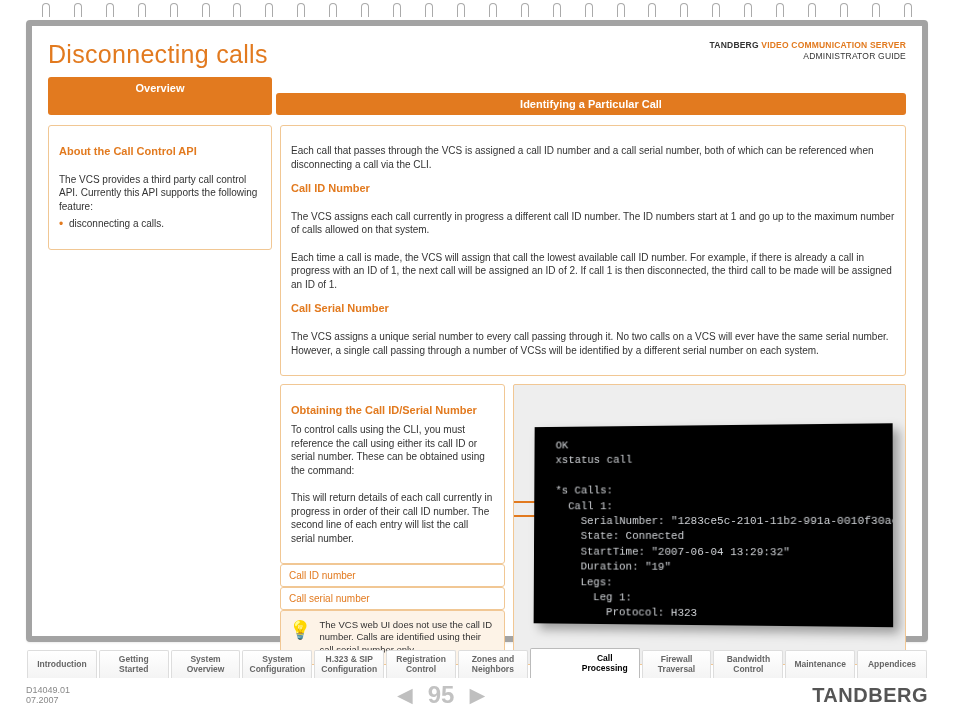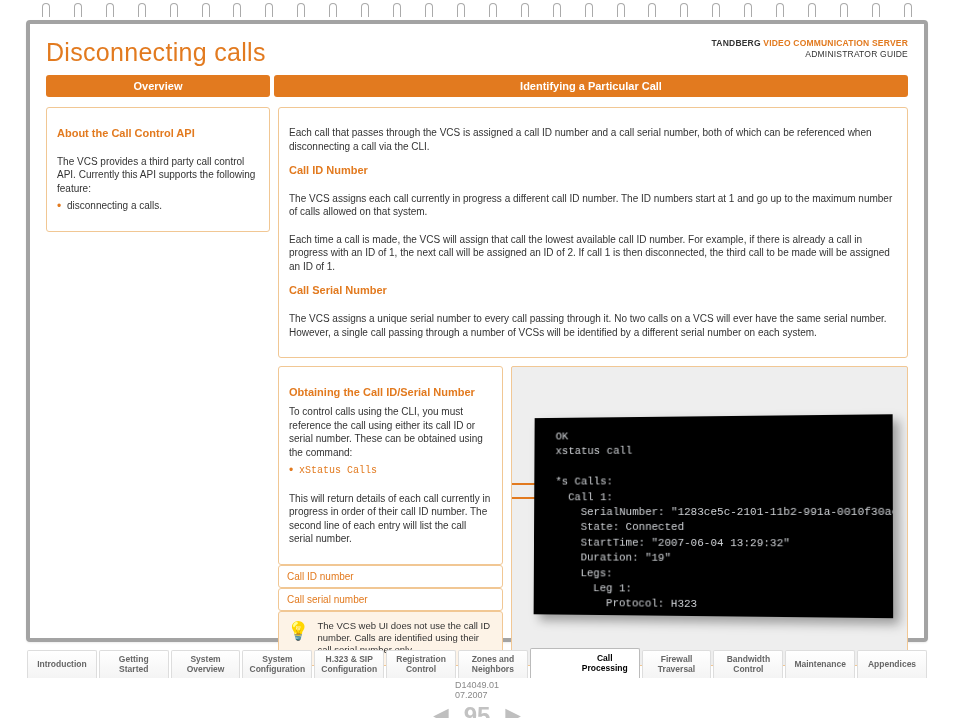--- a/index.html
+++ b/index.html
@@ -24,21 +24,21 @@
     border: 1.2px solid #aaa;
     border-bottom: none;
     border-radius: 4px 4px 0 0;
   }
   .page {
     position: absolute;
     top: 20px;
     left: 26px;
     right: 26px;
     bottom: 76px;
-    border: 4px solid #a3a3a3;
+    border: 6px solid #a3a3a3;
     border-radius: 4px;
     background: #fff;
     padding: 14px 16px 10px 16px;
     box-shadow: 0 1px 2px rgba(0,0,0,0.08);
   }
   .page-header {
     display: flex;
     justify-content: space-between;
     align-items: flex-start;
     margin-bottom: 8px;
@@ -66,21 +66,21 @@
   .tab {
     background: #e27a1f;
     color: #fff;
     font-weight: bold;
     text-align: center;
     font-size: 11px;
     padding: 5px 0;
     border-radius: 3px;
   }
   .tab-overview { flex: 0 0 224px; }
-  .tab-identify { flex: 1; }
+  .tab-identify { flex: 1; margin-top: 16px; }
 
   .content-row {
     display: flex;
     gap: 8px;
     height: 526px;
   }
   .left-col {
     flex: 0 0 224px;
     display: flex;
     flex-direction: column;
@@ -245,21 +245,20 @@
     position: absolute;
     left: 26px;
     right: 26px;
     bottom: 8px;
     height: 30px;
     display: flex;
     align-items: center;
     justify-content: space-between;
     font-size: 9px;
     color: #888;
-    flex-direction: column;
   }
   .page-nav {
     display: flex;
     align-items: center;
     gap: 10px;
     color: #bfbfbf;
     font-size: 26px;
     font-weight: bold;
   }
   .page-num {
@@ -345,21 +344,20 @@
         <div class="para">Each time a call is made, the VCS will assign that call the lowest available call ID number.  For example, if there is already a call in progress with an ID of 1, the next call will be assigned an ID of 2.  If call 1 is then disconnected, the third call to be made will be assigned an ID of 1.</div>
         <div class="sub-heading">Call Serial Number</div>
         <div class="para">The VCS assigns a unique serial number to every call passing through it.  No two calls on a VCS will ever have the same serial number.  However, a single call passing through a number of VCSs will be identified by a different serial number on each system.</div>
       </div>
 
       <div class="lower-row">
         <div class="obtain-col">
           <div class="box">
             <div class="box-heading">Obtaining the Call ID/Serial Number</div>
             <div class="para" style="margin-top:2px">To control calls using the CLI, you must reference the call using either its call ID or serial number.  These can be obtained using the command:</div>
-            <div class="marker-item"><span class="code">xStatus Calls</span></div>
             <div class="para">This will return details of each call currently in progress in order of their call ID number. The second line of each entry will list the call serial number.</div>
           </div>
           <div class="link-pill">Call ID number</div>
           <div class="link-pill">Call serial number</div>
           <div class="tip-box">
             <div class="bulb">💡</div>
             <div>The VCS web UI does not use the call ID number.  Calls are identified using their call serial number only.</div>
           </div>
         </div>
 

